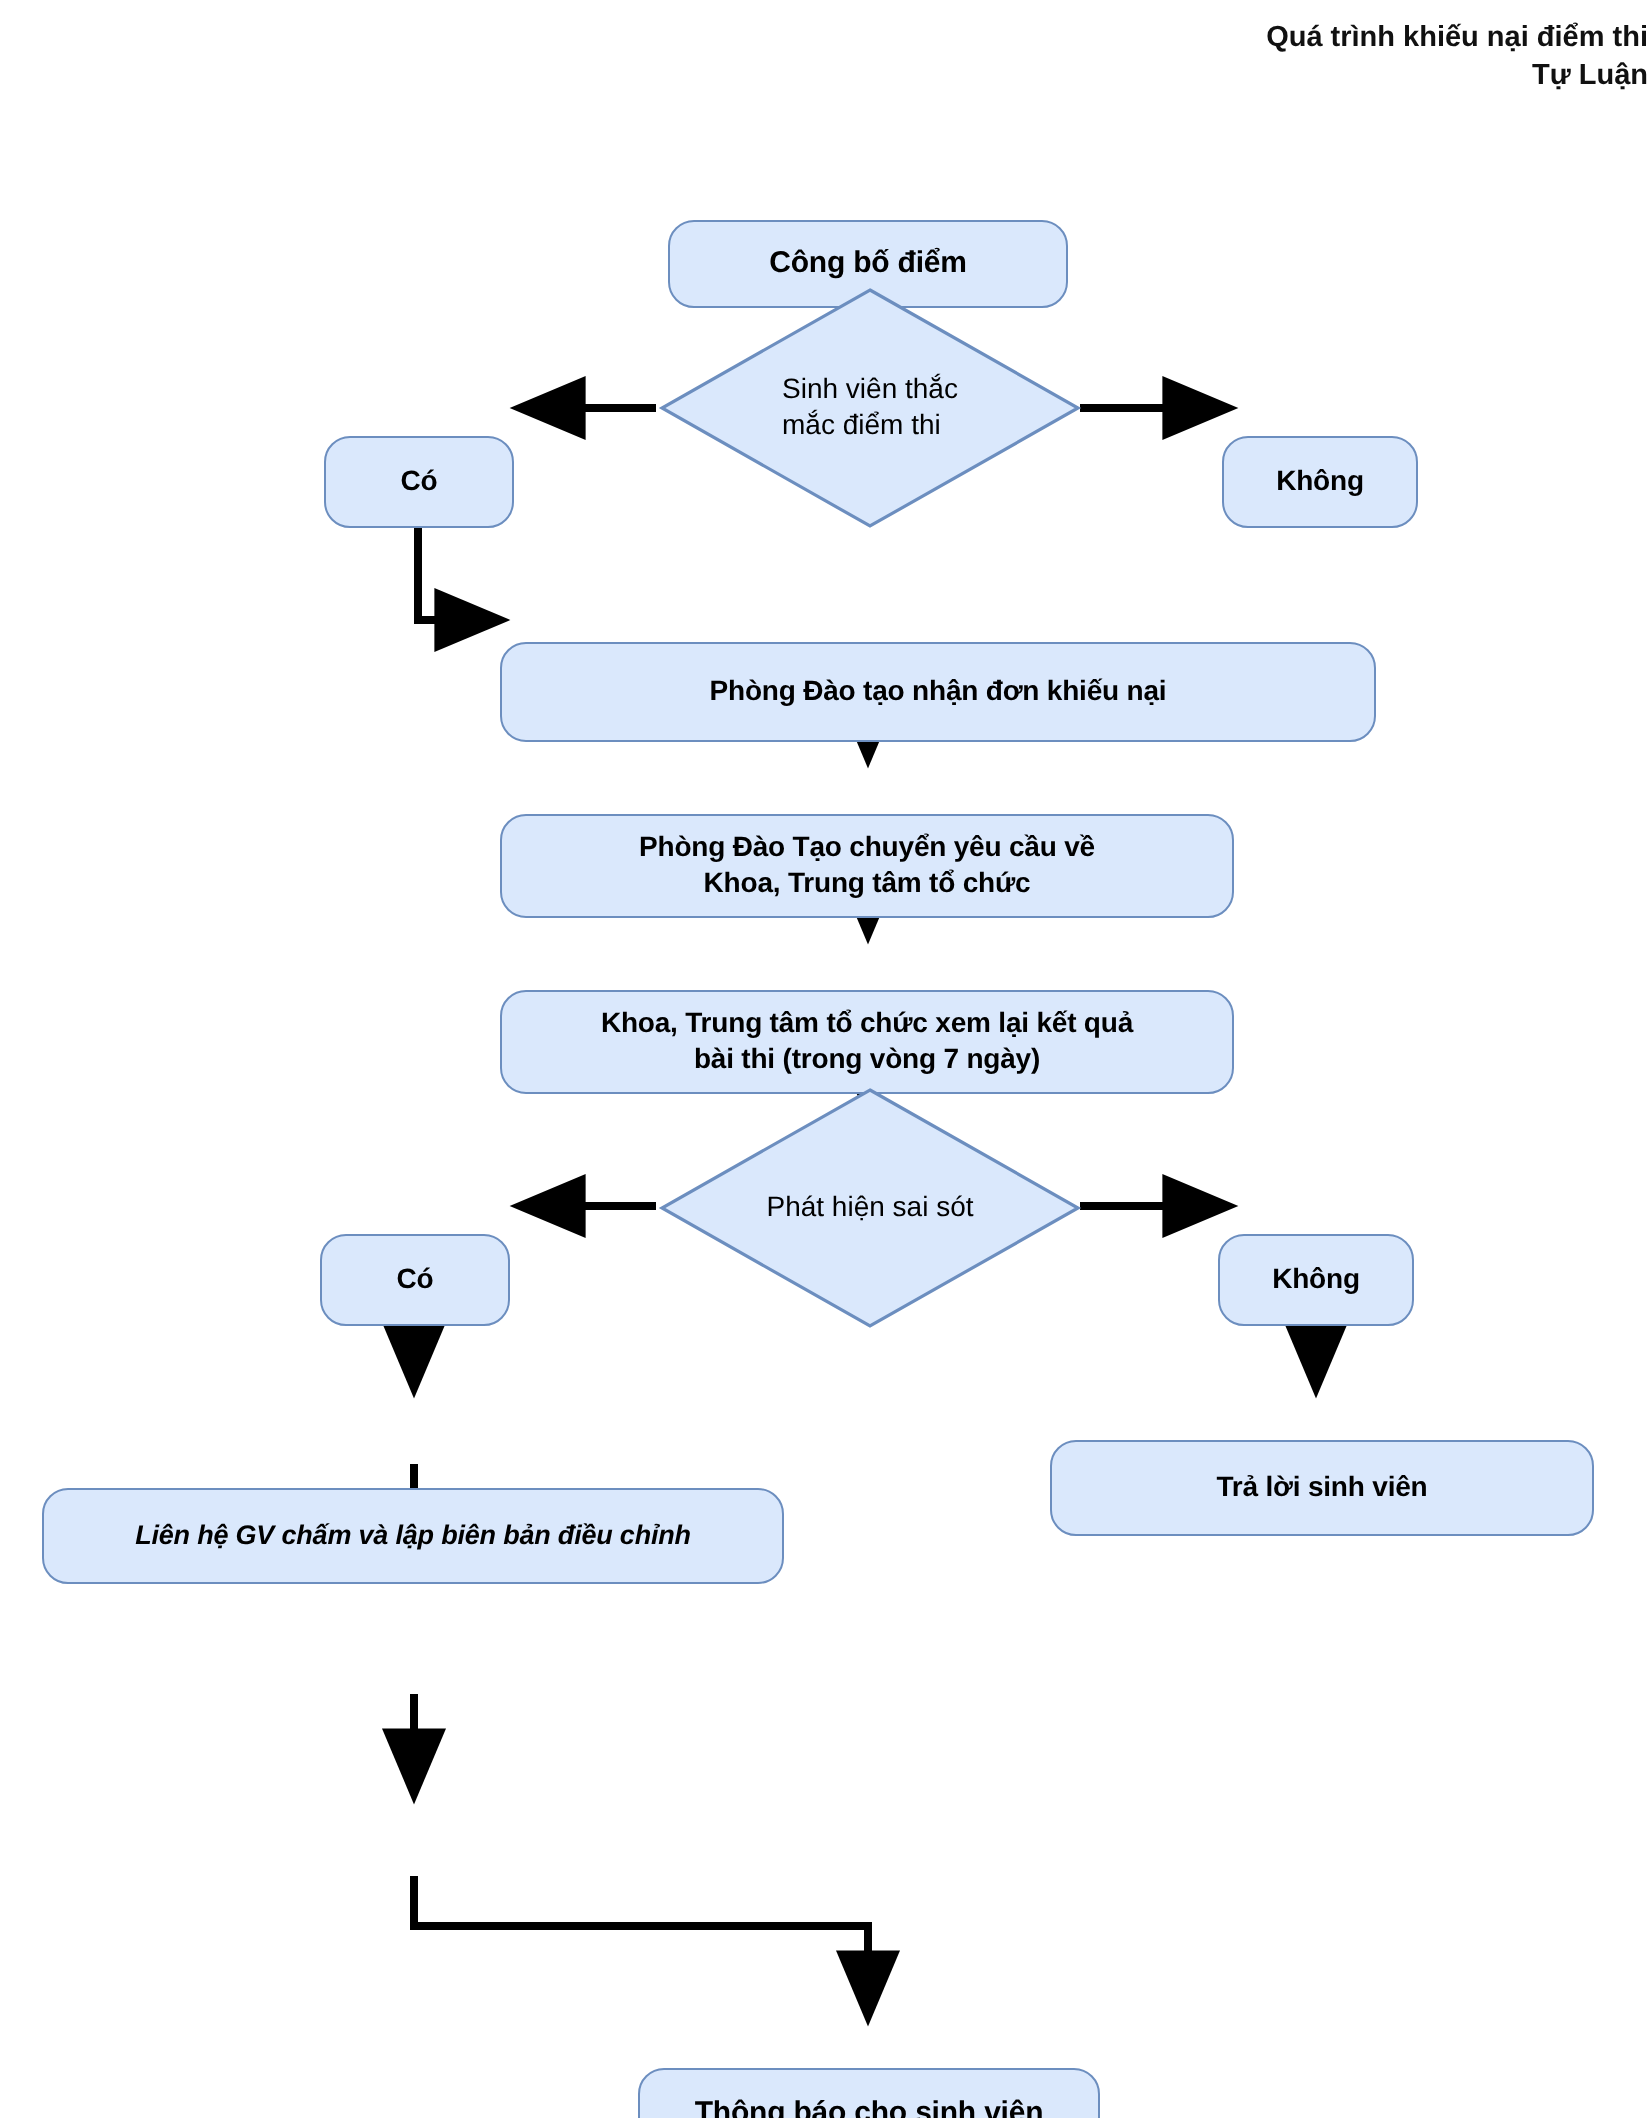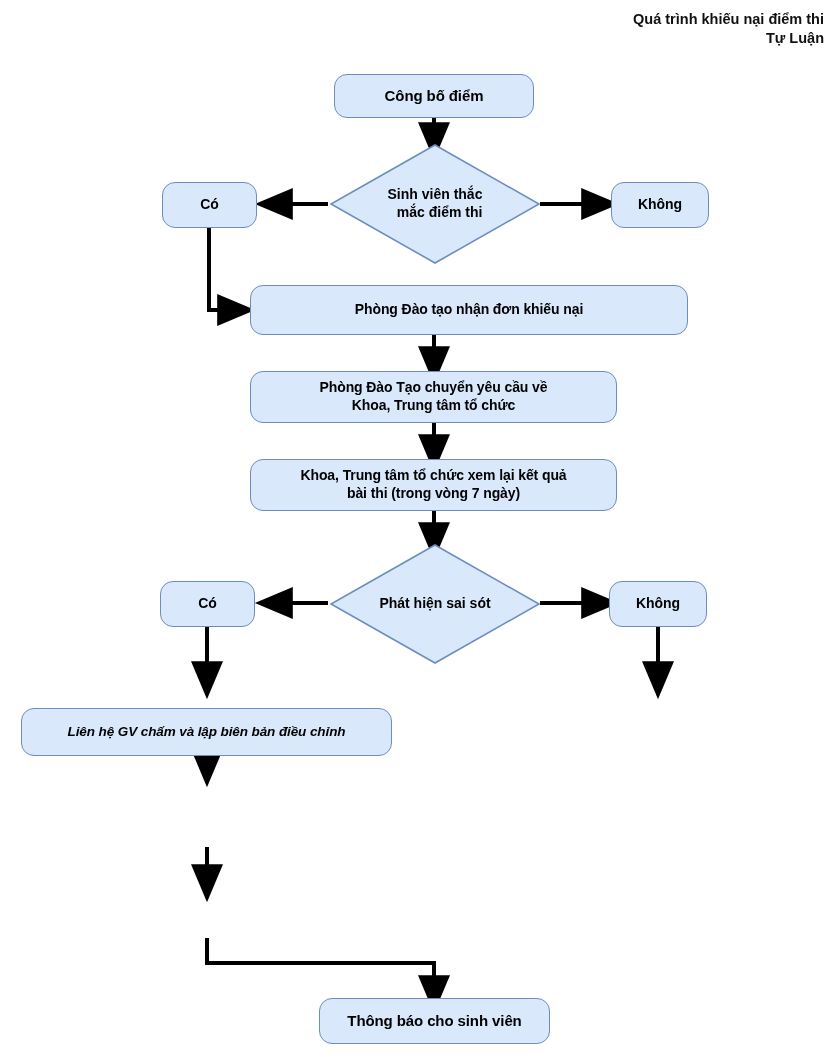--- a/index.html
+++ b/index.html
@@ -33,20 +33,21 @@
     position: absolute;
     box-sizing: border-box;
     display: flex;
     align-items: center;
     justify-content: center;
     text-align: center;
     color: #000000;
     font-weight: bold;
     line-height: 1.28;
     letter-spacing: -0.1px;
+    margin-top: 36px;
   }
   .rounded {
     background: #dae8fc;
     border: 1.6px solid #6c8ebf;
     border-radius: 13px;
   }
   .node-label {
     display: block;
     padding: 0 8px;
     white-space: pre-line;
@@ -61,22 +62,22 @@
   }
   .diamond-text {
     position: absolute;
     left: 0;
     top: 0;
     width: 100%;
     height: 100%;
     display: flex;
     align-items: center;
     justify-content: center;
-    text-align: right;
-    font-weight: bold;
+    text-align: left;
+    font-weight: normal;
     color: #000000;
     line-height: 1.28;
     white-space: pre-line;
   }
   #title {
     position: absolute;
     left: 0;
     top: 10px;
     width: 824px;
     text-align: right;
@@ -178,20 +179,23 @@
   </div>
 
   <div class="node rounded fs14" style="left:160px; top:581px; width:95px; height:46px;">
     <span class="node-label">Có</span>
   </div>
 
   <div class="node rounded fs14" style="left:609px; top:581px; width:98px; height:46px;">
     <span class="node-label">Không</span>
   </div>
 
+  <div class="node rounded fs14" style="left:525px; top:684px; width:272px; height:48px;">
+    <span class="node-label">Trả lời sinh viên</span>
+  </div>
 
   <div class="node rounded fs135" style="left:21px; top:708px; width:371px; height:48px;font-style:italic;">
     <span class="node-label">Liên hệ GV chấm và lập biên bản điều chỉnh</span>
   </div>
 
 
 
   <div class="node rounded fs15" style="left:319px; top:998px; width:231px; height:46px;">
     <span class="node-label">Thông báo cho sinh viên</span>
   </div>

